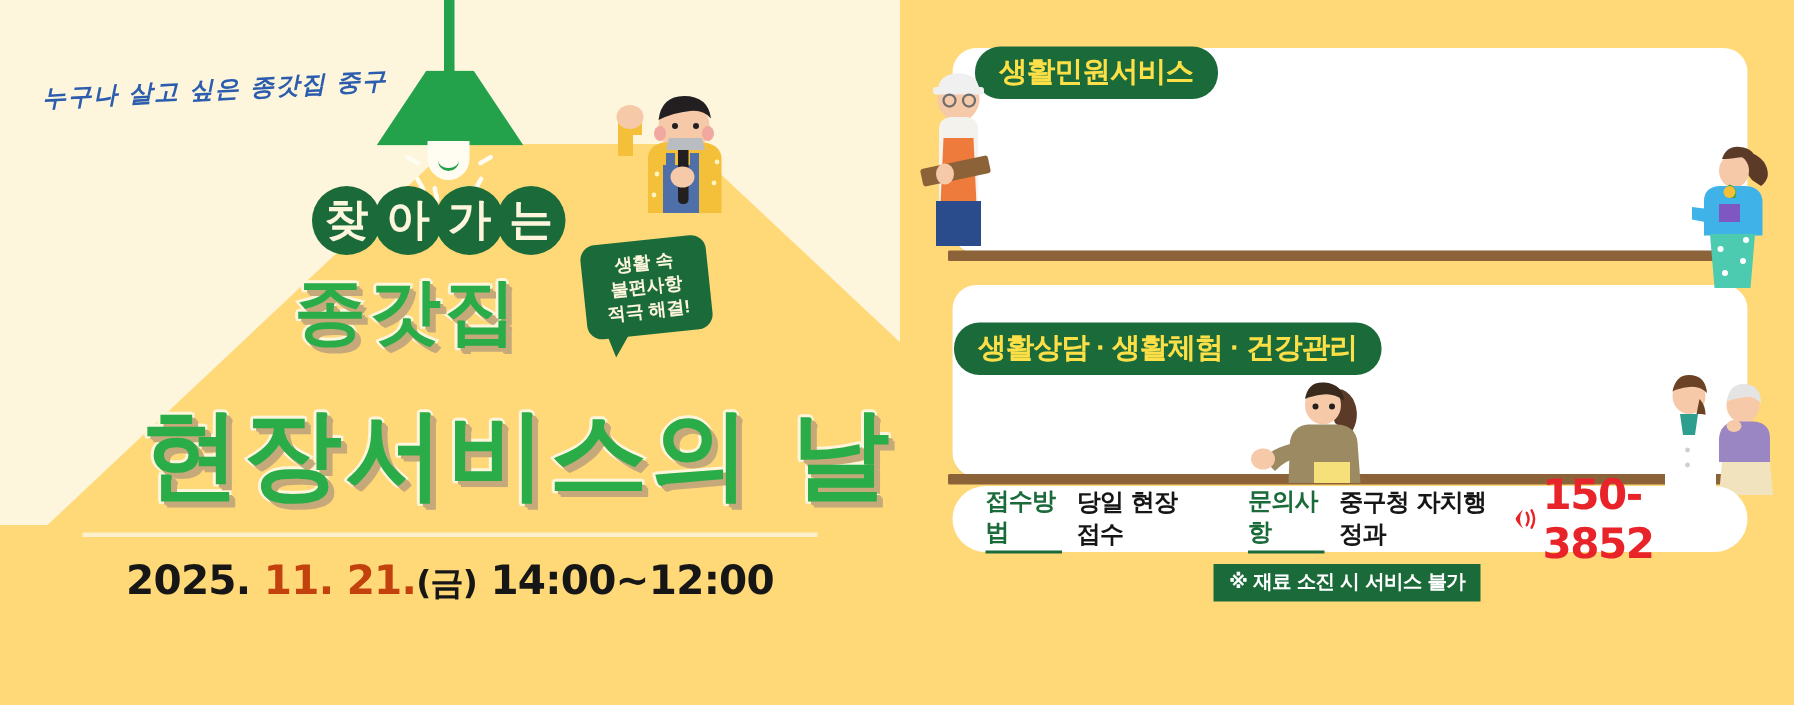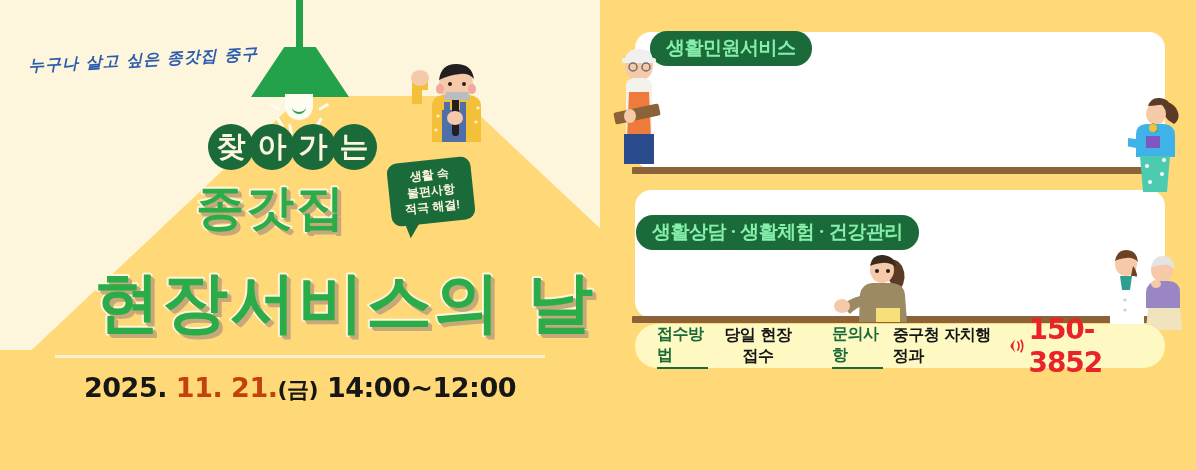--- a/index.html
+++ b/index.html
@@ -225,36 +225,36 @@
     border-radius: 1px;
   }
   #shelf-1 { left: 32px; top: 167px; width: 536px; }
   #shelf-2 { left: 32px; top: 316px; width: 536px; }
 
   .pill {
     position: absolute;
     background: #1B6B3A;
     border-radius: 17px;
     padding: 4px 16px 5px;
-    color: #86efac;
+    color: #fde047;
     font-size: 19px;
     font-weight: bold;
     white-space: nowrap;
-    font-family: Liberation Serif, serif;
+    font-family: Liberation Sans, sans-serif;
     letter-spacing: -0.5px;
   }
   #pill-1 { left: 50px; top: 31px; }
   #pill-2 { left: 36px; top: 189px; margin-top: 26px; }
 
   
   #contact-bar {
     position: absolute;
     left: 35px; top: 324px;
     width: 530px; height: 44px;
-    background: #fef9c3;
+    background: #ffffff;
     border-radius: 22px;
     display: flex;
     align-items: center;
     padding: 0 22px;
     box-sizing: border-box;
   }
   .label-underline {
     color: #1B6B3A;
     font-weight: bold;
     font-size: 16px;
@@ -437,25 +437,28 @@
 
       <ellipse cx="62" cy="22" rx="11" ry="12" fill="#F6C9A8"></ellipse>
       <path d="M51 20 q2-12 11-12 q12 0 12 13 q-5-6-12-4 q-8 1-11 3z" fill="#E4E4E4"></path>
       <path d="M46 44 q1-10 11-11 l12 0 q11 1 11 11 l0 16 l-34 0z" fill="#9B86C4"></path>
       <path d="M48 60 l32 0 l2 22 l-36 0z" fill="#F0E3BE"></path>
       <ellipse cx="56" cy="36" rx="5" ry="4" fill="#F6C9A8"></ellipse>
     </svg>
 
     <div id="contact-bar">
       <span class="label-underline">접수방법</span>
-      <span class="contact-val" style="margin-left:10px;text-align:center;">당일 현장접수</span>
+      <span class="contact-val" style="margin-left:10px;">당일 현장접수</span>
       <span class="label-underline" style="margin-left:34px;">문의사항</span>
       <span class="contact-val" style="margin-left:10px;">중구청 자치행정과</span>
       <svg style="margin-left:10px;" width="22" height="22" viewBox="0 0 22 22">
         <path d="M9 3 q-5 8 0 16 q-6-6 -6-8 q0-2 6-8z" fill="#E8242A"></path>
         <path d="M12 6 q3 5 0 10" stroke="#E8242A" stroke-width="2" fill="none" stroke-linecap="round"></path>
         <path d="M16 4 q4 7 0 14" stroke="#E8242A" stroke-width="2" fill="none" stroke-linecap="round"></path>
       </svg>
       <span class="phone-num" style="margin-left:2px;">150-3852</span>
     </div>
 
+    <div id="notice">
+      <span>※ 재료 소진 시 서비스 불가</span>
+    </div>
   </div>
 </div>
 
 </body></html>

